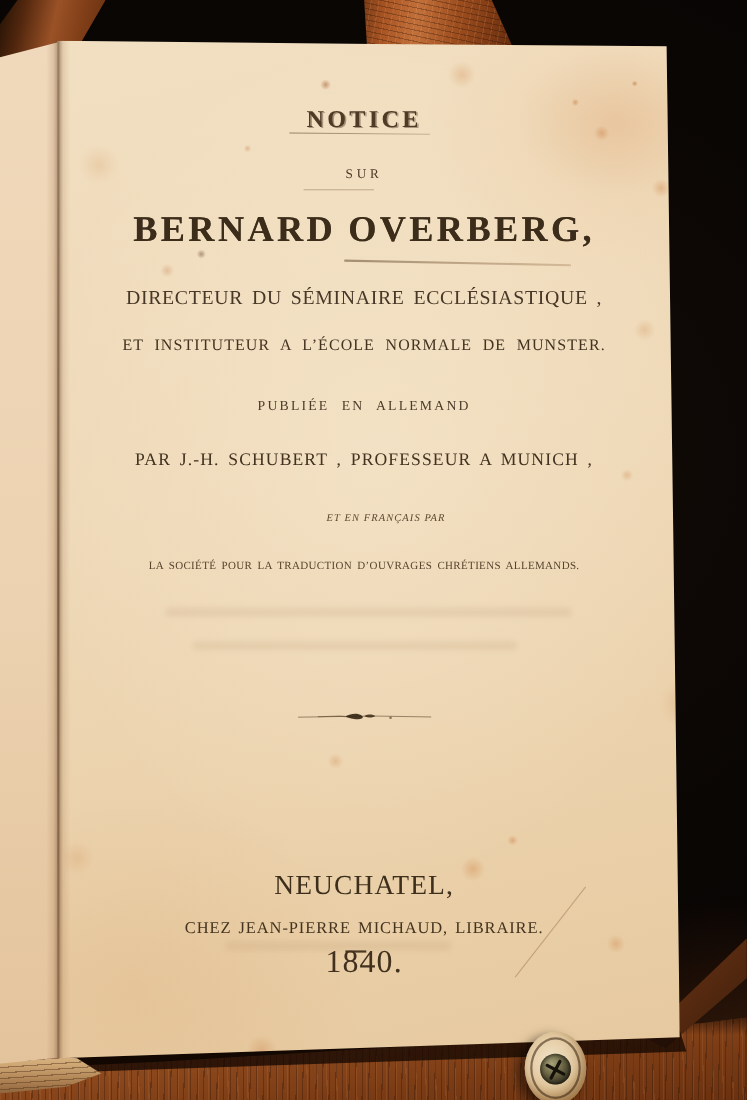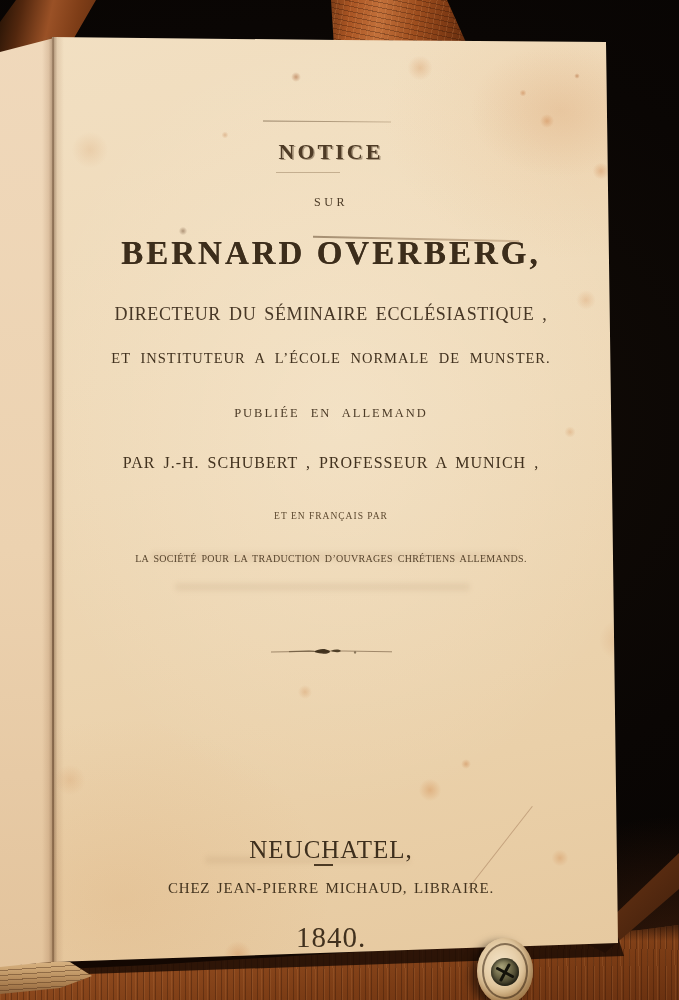--- a/index.html
+++ b/index.html
@@ -122,35 +122,35 @@
   .ghost{z-index:5;background:rgba(150,105,70,.10);filter:blur(2.5px);border-radius:5px;}
   .ghost.g1{left:150px;top:552px;width:370px;height:9px;}
   .ghost.g2{left:175px;top:583px;width:295px;height:8px;}
   .ghost.g3{left:205px;top:856px;width:205px;height:8px;}
   .crease{
     left:532px;top:806px;width:1.2px;height:104px;z-index:6;
     background:rgba(150,108,75,.45);transform:rotate(38deg);transform-origin:top left;
   }
 
   
-  .txt{left:50px;width:562px;text-align:center;z-index:7;color:#443323;white-space:nowrap;margin-top:44px;}
+  .txt{left:50px;width:562px;text-align:center;z-index:7;color:#443323;white-space:nowrap;}
   .t-notice{top:95px;font-size:22px;font-weight:700;letter-spacing:3px;color:#4e3b26;
     text-shadow:1.3px 1.3px 0 rgba(82,63,40,.45);}
   .t-sur{top:151px;font-size:12px;letter-spacing:3.5px;color:#4c3b27;}
   .t-title{top:191px;font-size:33px;font-weight:700;letter-spacing:3px;color:#3c2d1b;
     text-shadow:0 0 .6px rgba(60,45,27,.8);}
   .t-role1{top:260px;font-size:18px;letter-spacing:.6px;word-spacing:3px;color:#473726;}
   .t-role2{top:306px;font-size:14.5px;letter-spacing:1px;word-spacing:5px;color:#42321f;}
   .t-pub{top:362px;font-size:12.5px;letter-spacing:2px;word-spacing:6px;color:#4c3b27;}
   .t-author{top:410px;font-size:16px;letter-spacing:1px;word-spacing:3px;color:#42321f;}
-  .t-trans{top:467px;font-size:9.5px;letter-spacing:1px;color:#5d4930;}
+  .t-trans{top:467px;font-size:9.5px;font-style:italic;letter-spacing:1px;color:#5d4930;padding-left:20px;}
   .t-society{top:509px;font-size:10px;letter-spacing:.3px;word-spacing:2px;color:#57442d;}
   .t-city{top:792px;font-size:25px;letter-spacing:1px;color:#3e2f1d;}
   .t-publisher{top:836px;font-size:15px;letter-spacing:.8px;word-spacing:2px;color:#44341f;}
-  .t-year{top:877px;font-size:29px;letter-spacing:1px;color:#41311e;}
+  .t-year{top:859px;font-size:29px;letter-spacing:1px;color:#41311e;}
 
   .rule{z-index:7;}
   .notice-rule{left:263px;top:121px;width:128px;height:1px;
     background:linear-gradient(90deg, rgba(90,68,42,.6), rgba(125,98,66,.35));transform:rotate(.5deg);}
   .sur-rule{left:276px;top:172px;width:64px;height:1px;background:rgba(130,102,70,.4);}
   .title-rule{left:313px;top:238px;width:206px;height:1.5px;
     background:linear-gradient(90deg, rgba(100,75,48,.55), rgba(160,120,80,.35));transform:rotate(1.2deg);}
   .imprint-rule{left:314px;top:864px;width:19px;height:2px;background:#4c3a24;}
 
   .divider{left:50px;top:644px;width:562px;text-align:center;z-index:7;}

